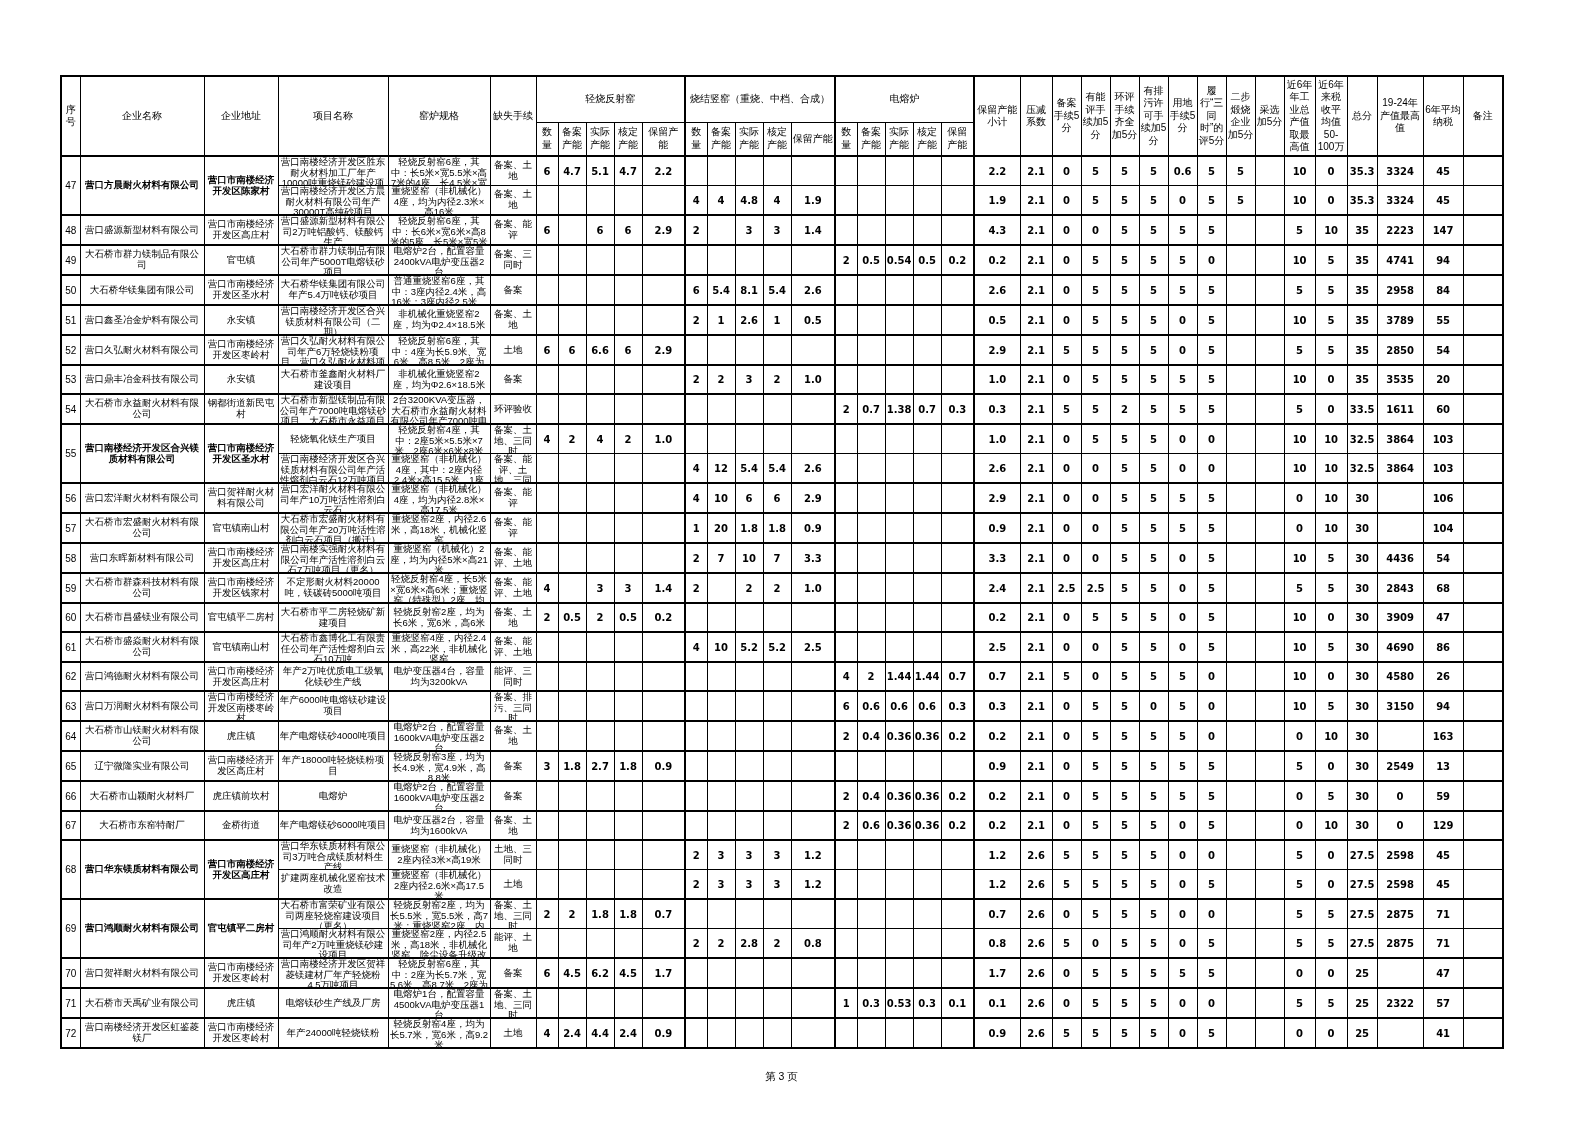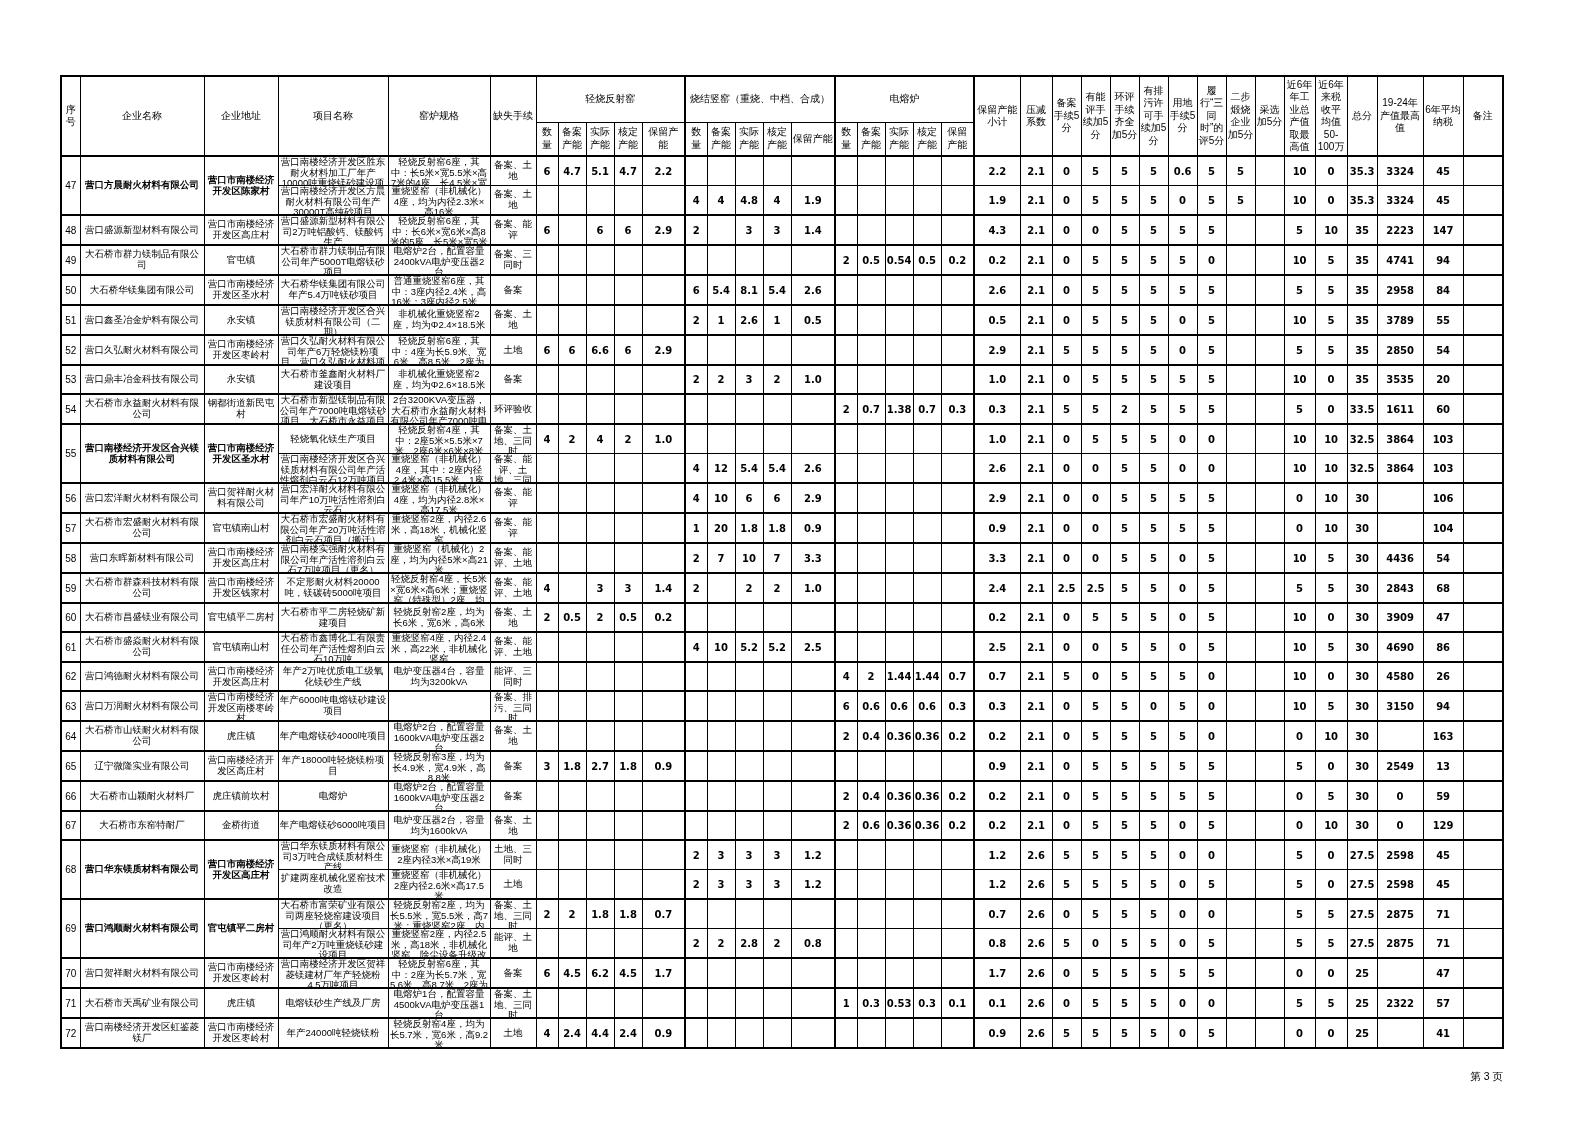--- a/index.html
+++ b/index.html
@@ -14,21 +14,21 @@
   thead tr.h1{height:46px;}
   thead tr.h2{height:34px;}
   tbody tr{height:29px;}
   tbody tr.gs td{border-top:2px solid #000;}
   .bl2{border-left:2px solid #000 !important;}
   td.txt{font-size:9.5px;line-height:1.12;}
   td.num{font-size:10px;font-weight:bold;font-family:"DejaVu Sans","Liberation Sans",sans-serif;}
   td.seqc{font-size:10px;}
   .clip{max-height:28px;overflow:hidden;}
   .clip2{max-height:57px;overflow:hidden;font-weight:bold;}
-  .footer{position:absolute;left:0;top:995px;width:1443px;text-align:right;font-size:10.5px;}
+  .footer{position:absolute;left:0;top:995px;width:1443px;text-align:center;font-size:10.5px;}
 </style>
 </head>
 <body>
 
 <div class="sheet">
   <table>
     <colgroup>
         <col style="width:19px">
         <col style="width:124px">
         <col style="width:74px">

